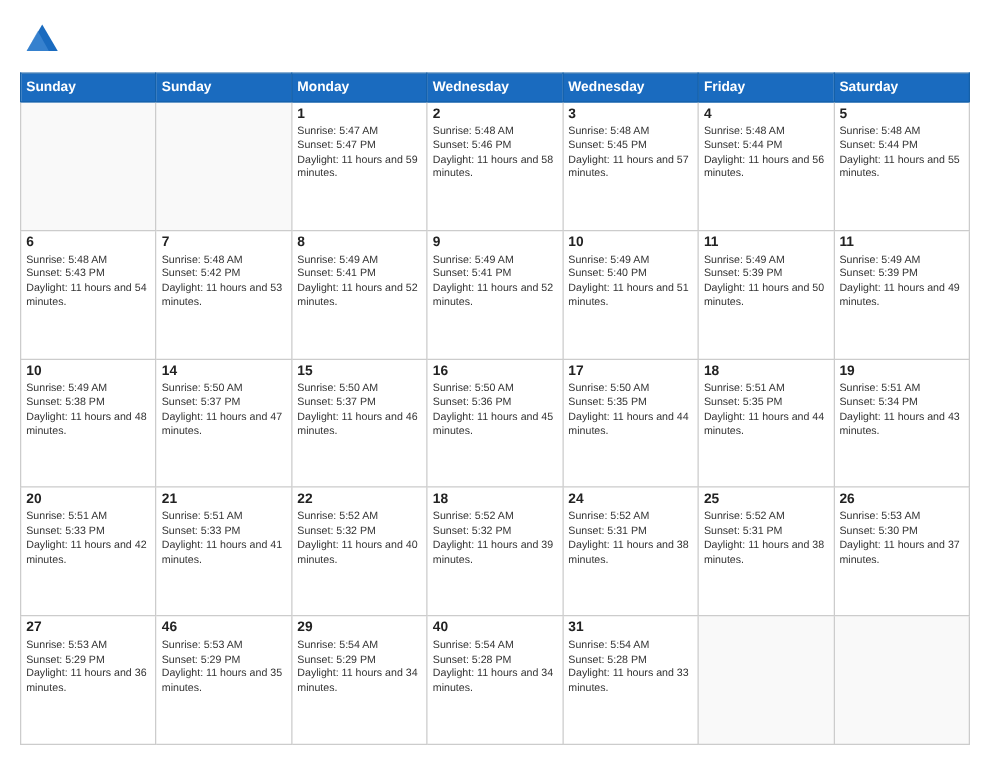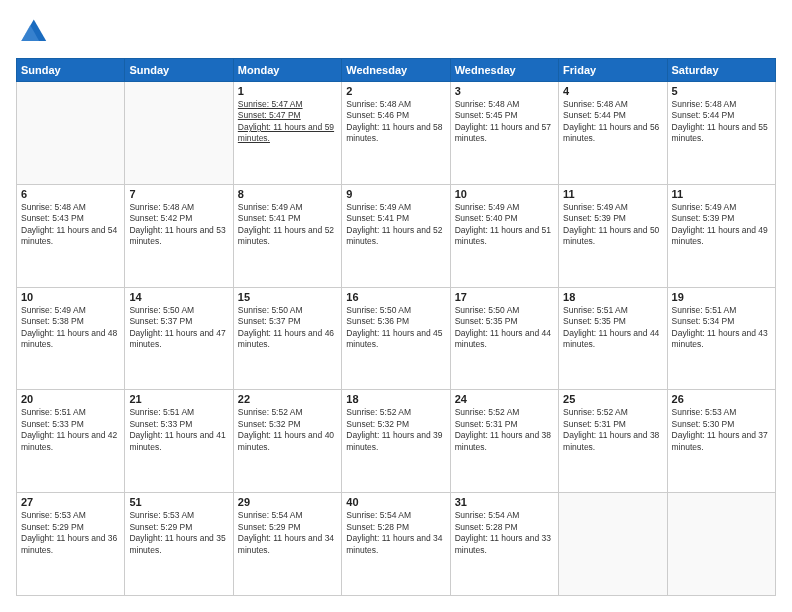--- a/index.html
+++ b/index.html
@@ -132,21 +132,21 @@
           <th>Friday</th>
           <th>Saturday</th>
         </tr>
     </thead>
     <tbody id="calendar-body">
     <tr>
           <td class="empty"></td>
           <td class="empty"></td>
           <td>
             <span class="day-num">1</span>
-            <div class="day-info" style="white-space: pre-line; text-decoration: underline;">Sunrise: 5:47 AM
+            <div class="day-info" style="white-space: pre-line;">Sunrise: 5:47 AM
 Sunset: 5:47 PM
 Daylight: 11 hours and 59 minutes.</div>
           </td>
           <td>
             <span class="day-num">2</span>
             <div class="day-info" style="white-space: pre-line;">Sunrise: 5:48 AM
 Sunset: 5:46 PM
 Daylight: 11 hours and 58 minutes.</div>
           </td>
           <td>
@@ -301,21 +301,21 @@
           </td>
         </tr>
         <tr>
           <td>
             <span class="day-num">27</span>
             <div class="day-info" style="white-space: pre-line;">Sunrise: 5:53 AM
 Sunset: 5:29 PM
 Daylight: 11 hours and 36 minutes.</div>
           </td>
           <td>
-            <span class="day-num">51</span>
+            <span class="day-num">46</span>
             <div class="day-info" style="white-space: pre-line;">Sunrise: 5:53 AM
 Sunset: 5:29 PM
 Daylight: 11 hours and 35 minutes.</div>
           </td>
           <td>
             <span class="day-num">29</span>
             <div class="day-info" style="white-space: pre-line;">Sunrise: 5:54 AM
 Sunset: 5:29 PM
 Daylight: 11 hours and 34 minutes.</div>
           </td>

